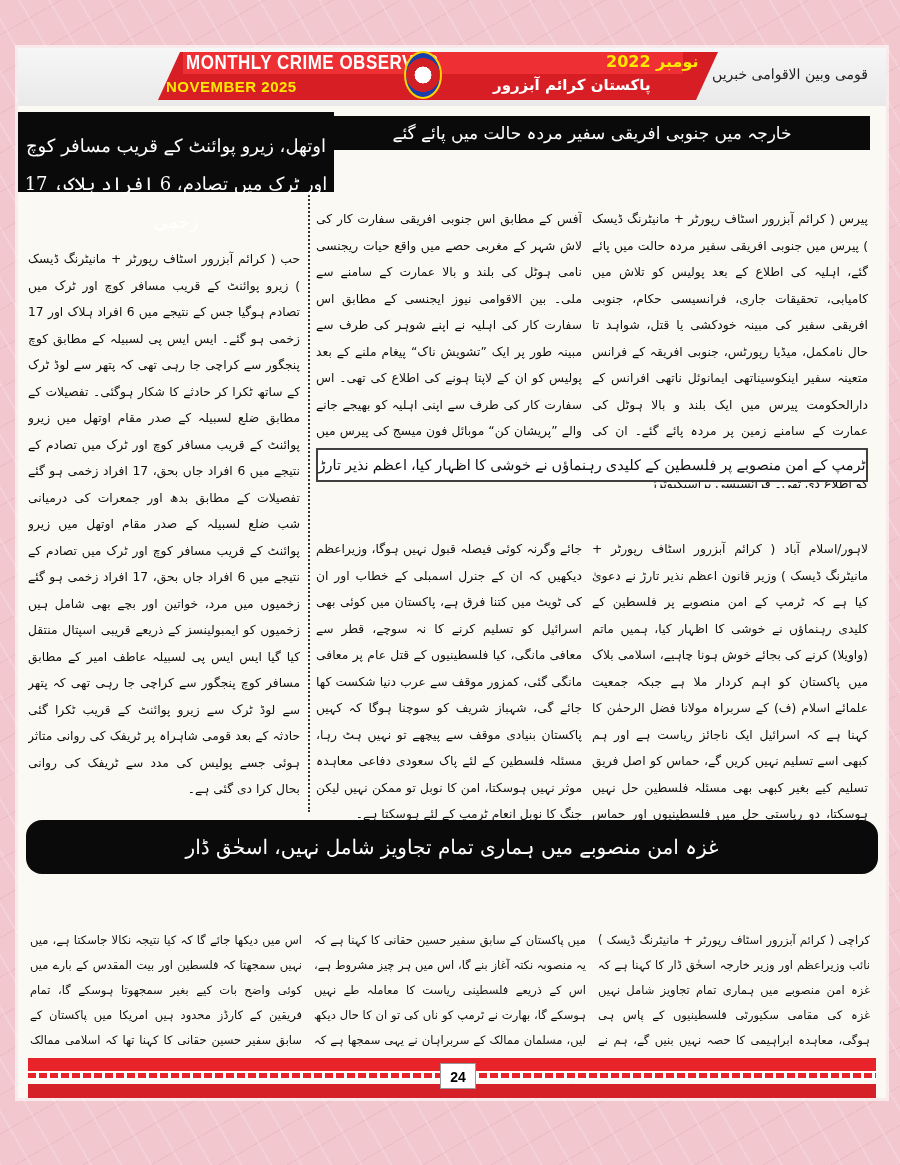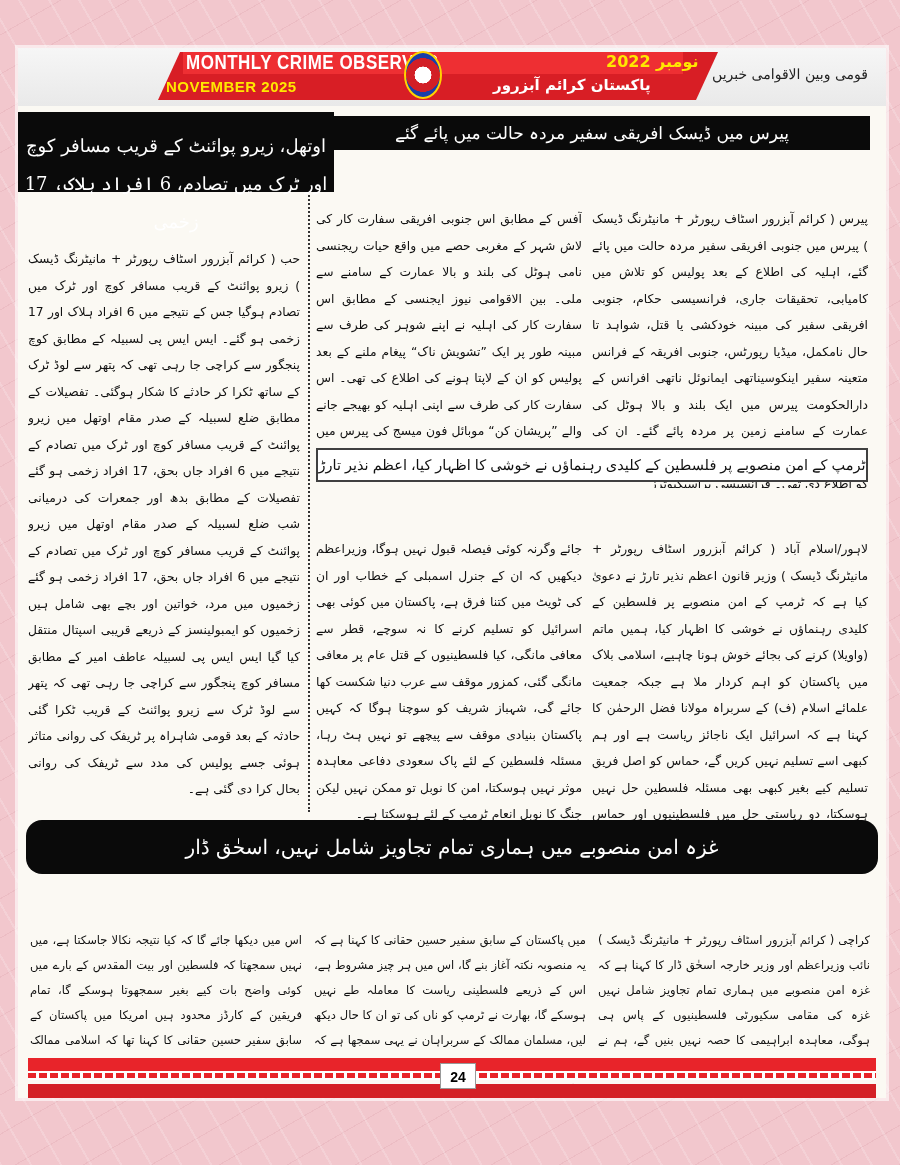--- a/index.html
+++ b/index.html
@@ -101,21 +101,21 @@
     <div class="mast-red-top"></div>
     <div class="en-title">MONTHLY CRIME OBSERVER</div>
     <div class="en-date">NOVEMBER 2025</div>
     <div class="logo"></div>
     <div class="ur-date">نومبر 2022</div>
     <div class="ur-title">پاکستان کرائم آبزرور</div>
     <div class="section-label">قومی وبین الاقوامی خبریں</div>
   </div>
 
   <div class="headline-box" style="left:296px; top:68px; width:556px; height:34px; font-size:17px; line-height:34px;">
-    <span>پیرس میں ڈیسک افریقی سفیر مردہ حالت میں پائے گئے</span>
+    <span>خارجہ میں جنوبی افریقی سفیر مردہ حالت میں پائے گئے</span>
   </div>
   <div class="body-col" style="left:574px; top:110px; width:276px; height:282px; overflow:hidden;">پیرس ( کرائم آبزرور اسٹاف رپورٹر + مانیٹرنگ ڈیسک ) پیرس میں جنوبی افریقی سفیر مردہ حالت میں پائے گئے، اہلیہ کی اطلاع کے بعد پولیس کو تلاش میں کامیابی، تحقیقات جاری، فرانسیسی حکام، جنوبی افریقی سفیر کی مبینہ خودکشی یا قتل، شواہد تا حال نامکمل، میڈیا رپورٹس، جنوبی افریقہ کے فرانس متعینہ سفیر اینکوسیناتھی ایمانوئل ناتھی افرانس کے دارالحکومت پیرس میں ایک بلند و بالا ہوٹل کی عمارت کے سامنے زمین پر مردہ پائے گئے۔ ان کی اہلیہ نے انہیں گزشتہ رات ہی لاپتا قرار دے کر پولیس کو اطلاع دی تھی۔ فرانسیسی پراسیکیوٹرز</div>
   <div class="body-col" style="left:298px; top:110px; width:266px; height:282px; overflow:hidden;">آفس کے مطابق اس جنوبی افریقی سفارت کار کی لاش شہر کے مغربی حصے میں واقع حیات ریجنسی نامی ہوٹل کی بلند و بالا عمارت کے سامنے سے ملی۔ بین الاقوامی نیوز ایجنسی کے مطابق اس سفارت کار کی اہلیہ نے اپنے شوہر کی طرف سے مبینہ طور پر ایک ”تشویش ناک“ پیغام ملنے کے بعد پولیس کو ان کے لاپتا ہونے کی اطلاع کی تھی۔ اس سفارت کار کی طرف سے اپنی اہلیہ کو بھیجے جانے والے ”پریشان کن“ موبائل فون میسج کی پیرس میں دفتر استغاثہ نے بھی تصدیق کر دی ہے۔</div>
 
   <div class="col-divider" style="left:290px; top:64px; height:700px;"></div>
 
   <div class="headline-box" style="left:0; top:64px; width:316px; height:80px; font-size:18px; line-height:38px; padding:15px 6px;">
     <span>اوتھل، زیرو پوائنٹ کے قریب مسافر کوچ اور ٹرک میں تصادم، 6 افراد ہلاک، 17 زخمی</span>
   </div>
   <div class="body-col" style="left:10px; top:150px; width:272px; height:612px; overflow:hidden;">حب ( کرائم آبزرور اسٹاف رپورٹر + مانیٹرنگ ڈیسک ) زیرو پوائنٹ کے قریب مسافر کوچ اور ٹرک میں تصادم ہوگیا جس کے نتیجے میں 6 افراد ہلاک اور 17 زخمی ہو گئے۔ ایس ایس پی لسبیلہ کے مطابق کوچ پنجگور سے کراچی جا رہی تھی کہ پتھر سے لوڈ ٹرک کے ساتھ ٹکرا کر حادثے کا شکار ہوگئی۔ تفصیلات کے مطابق ضلع لسبیلہ کے صدر مقام اوتھل میں زیرو پوائنٹ کے قریب مسافر کوچ اور ٹرک میں تصادم کے نتیجے میں 6 افراد جاں بحق، 17 افراد زخمی ہو گئے تفصیلات کے مطابق بدھ اور جمعرات کی درمیانی شب ضلع لسبیلہ کے صدر مقام اوتھل میں زیرو پوائنٹ کے قریب مسافر کوچ اور ٹرک میں تصادم کے نتیجے میں 6 افراد جاں بحق، 17 افراد زخمی ہو گئے زخمیوں میں مرد، خواتین اور بچے بھی شامل ہیں زخمیوں کو ایمبولینسز کے ذریعے قریبی اسپتال منتقل کیا گیا ایس ایس پی لسبیلہ عاطف امیر کے مطابق مسافر کوچ پنجگور سے کراچی جا رہی تھی کہ پتھر سے لوڈ ٹرک سے زیرو پوائنٹ کے قریب ٹکرا گئی حادثہ کے بعد قومی شاہراہ پر ٹریفک کی روانی متاثر ہوئی جسے پولیس کی مدد سے ٹریفک کی روانی بحال کرا دی گئی ہے۔</div>

